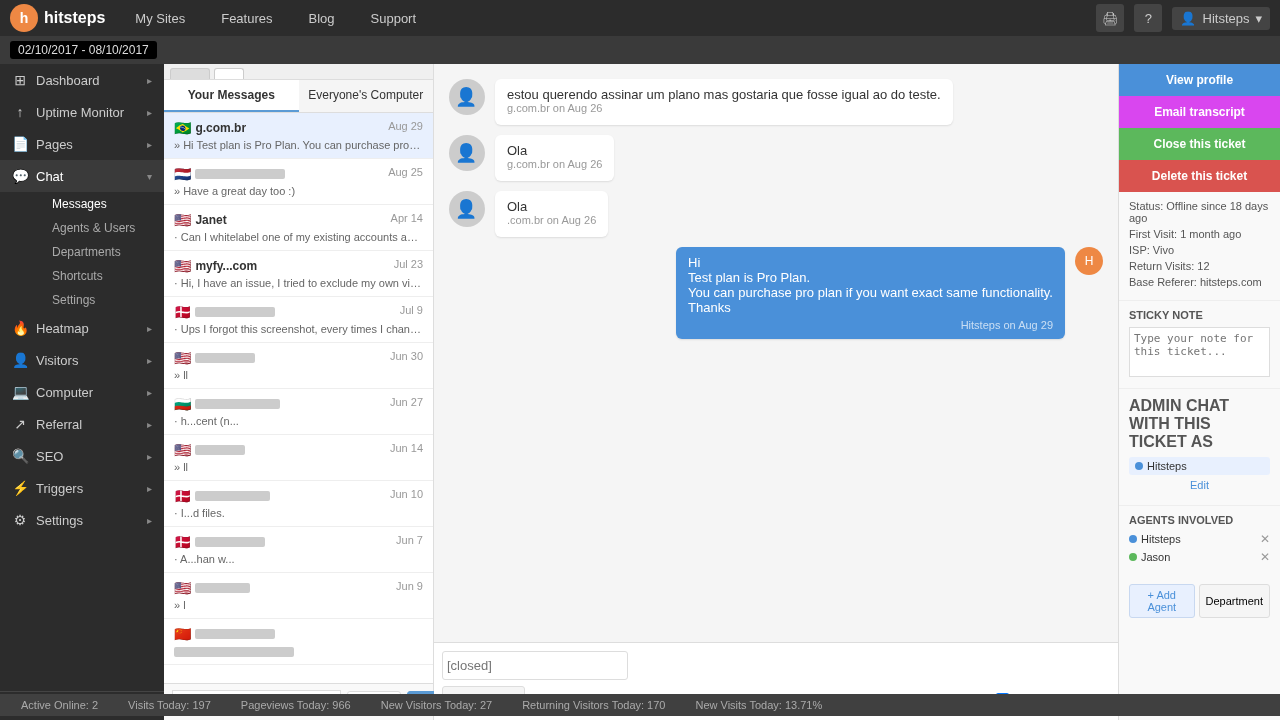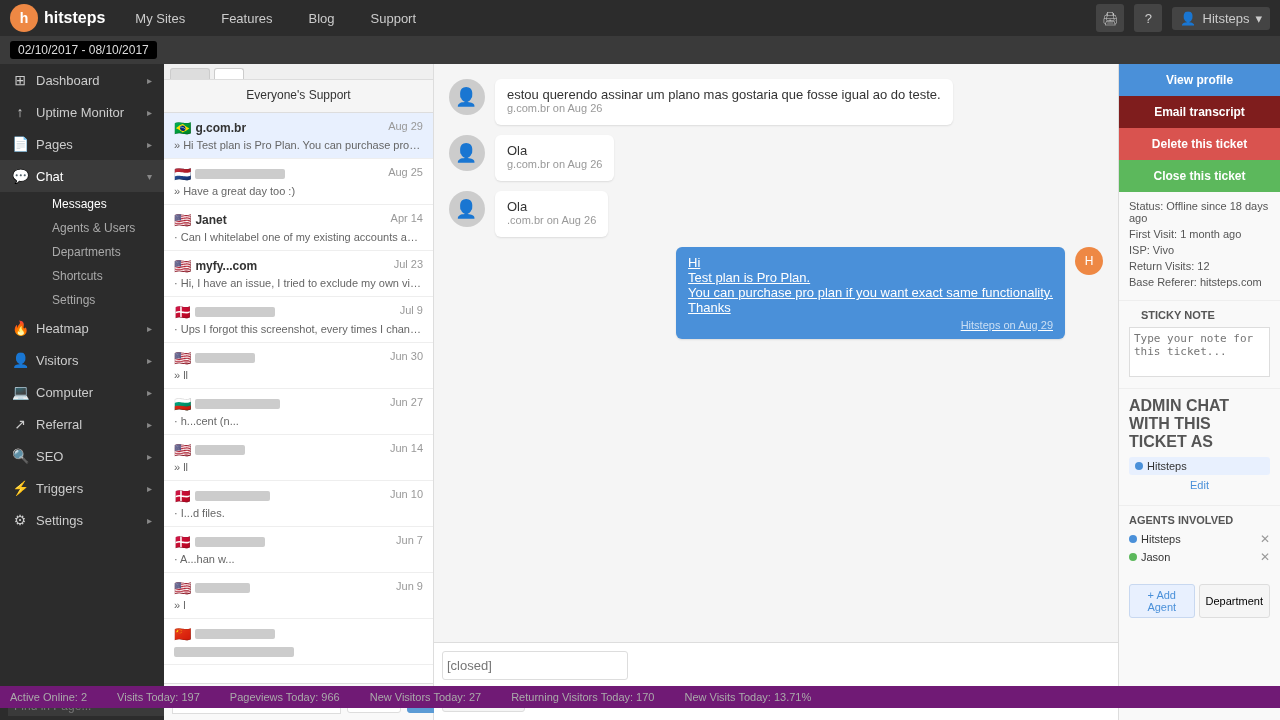--- a/index.html
+++ b/index.html
@@ -267,21 +267,20 @@
       max-width: 580px;
       box-shadow: 0 1px 2px rgba(0,0,0,0.1);
     }
     .msg-bubble-blue {
       background: #4a90d9;
       color: white;
       border-radius: 6px;
       padding: 8px 12px;
       max-width: 580px;
       box-shadow: 0 1px 2px rgba(0,0,0,0.1);
-      text-decoration: underline;
     }
     .msg-sender { font-size: 11px; color: #999; margin-bottom: 3px; }
     .msg-text { font-size: 13px; }
     .msg-right { justify-content: flex-end; }
     .msg-meta-right { font-size: 11px; color: rgba(255,255,255,0.7); text-align: right; margin-top: 4px; }
 
     
     .chat-input-area {
       border-top: 1px solid #ddd;
       background: white;
@@ -334,35 +333,35 @@
       padding: 9px 8px;
       text-align: center;
       cursor: pointer;
       font-size: 12px;
       font-weight: bold;
       color: white;
       border: none;
       display: block;
     }
     .btn-blue { background: #4a90d9; }
-    .btn-teal { background: #7f1d1d; }
+    .btn-teal { background: #d946ef; }
     .btn-orange { background: #e8951d; }
     .btn-green { background: #5cb85c; }
     .btn-red { background: #d9534f; }
 
     .right-info {
       padding: 8px 10px;
       font-size: 11px;
       color: #555;
       border-bottom: 1px solid #eee;
     }
     .right-info-row { margin-bottom: 4px; }
 
     .sticky-note-section { padding: 8px 10px; }
-    .sticky-note-title { font-size: 11px; font-weight: bold; color: #555; text-transform: uppercase; margin-bottom: 6px; margin-left: 12px; }
+    .sticky-note-title { font-size: 11px; font-weight: bold; color: #555; text-transform: uppercase; margin-bottom: 6px; }
     .sticky-note-input {
       width: 100%;
       height: 50px;
       border: 1px solid #ddd;
       padding: 4px;
       font-size: 11px;
       resize: none;
       outline: none;
       color: #aaa;
     }
@@ -414,30 +413,30 @@
       padding: 4px 6px;
       font-size: 11px;
       background: #f5f5f5;
       border: 1px solid #ddd;
       cursor: pointer;
       border-radius: 3px;
     }
 
     
     .status-bar {
-      background: #701a75;
+      background: #404040;
       height: 22px;
       display: flex;
       align-items: center;
-      padding: 0 10px;
+      padding: 0 21px;
       color: #aaa;
       font-size: 11px;
       gap: 30px;
       position: fixed;
-      bottom: 12px;
+      bottom: 4px;
       width: 1280px;
     }
 
     
     .panel-tabs {
       display: flex;
       background: #f0f0f0;
       border-bottom: 1px solid #ddd;
       padding: 4px 6px 0;
       gap: 4px;
@@ -579,21 +578,22 @@
   <div class="content-area">
 
     <div class="chat-list-panel">
 
       <div class="panel-tabs">
         <div class="panel-tab" style="width:40px;"></div>
         <div class="panel-tab active" style="width:30px;"></div>
       </div>
 
       <div class="chat-list-tabs">
-        <div class="chat-tab">Everyone's Support</div>
+        <div class="chat-tab active">Your Messages</div>
+        <div class="chat-tab">Everyone's Computer</div>
       </div>
 
       <div class="chat-list">
 
         <div class="chat-list-item active">
           <div class="chat-item-header">
             <span class="chat-item-name">
               <span class="flag">🇧🇷</span>
               <span>g.com.br</span>
             </span>
@@ -782,22 +782,22 @@
             <input type="checkbox" checked="" style="">
             <span>Press Enter to send</span>
           </div>
         </div>
       </div>
     </div>
 
     <div class="right-panel">
       <button class="right-btn btn-blue">View profile</button>
       <button class="right-btn btn-teal">Email transcript</button>
+      <button class="right-btn btn-green">Close this ticket</button>
       <button class="right-btn btn-red">Delete this ticket</button>
-      <button class="right-btn btn-green">Close this ticket</button>
 
       <div class="right-info">
         <div class="right-info-row">Status: Offline since 18 days ago</div>
         <div class="right-info-row">First Visit: 1 month ago</div>
         <div class="right-info-row">ISP: Vivo</div>
         <div class="right-info-row">Return Visits: 12</div>
         <div class="right-info-row">Base Referer: hitsteps.com</div>
       </div>
 
       <div class="sticky-note-section">

